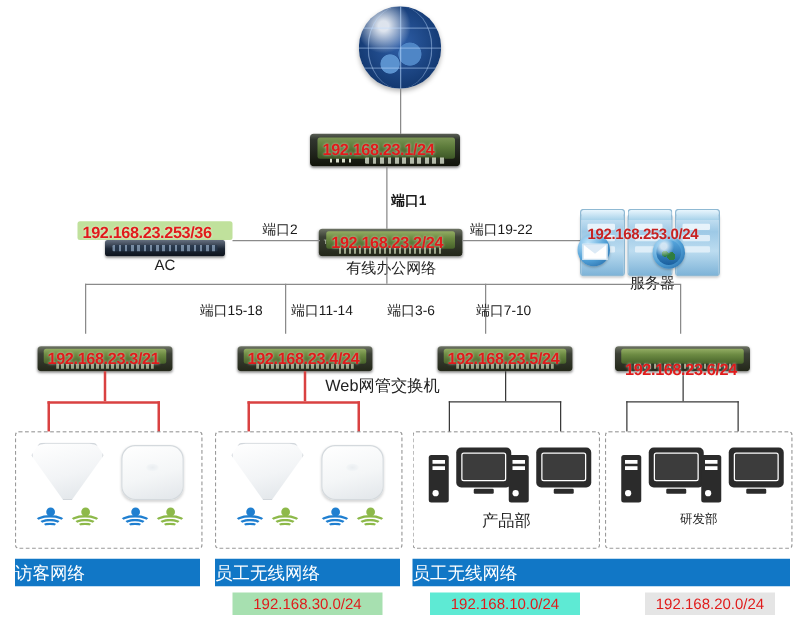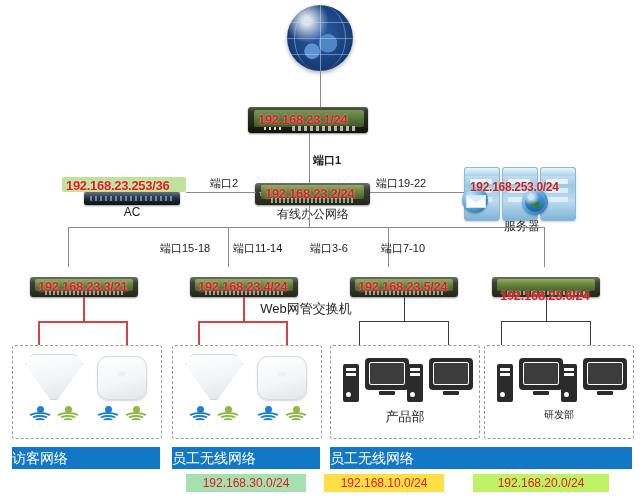--- a/index.html
+++ b/index.html
@@ -440,16 +440,16 @@
       <div class="stand"></div>
     </div>
     <div class="abs lbl-dev" style="left:0;top:62px;width:148px;font-size:10px;">研发部</div>
   </div>
 
   <div class="banner" style="left:12px;top:447px;width:148px;">访客网络</div>
   <div class="banner" style="left:172px;top:447px;width:148px;">员工无线网络</div>
   <div class="banner" style="left:330px;top:447px;width:302px;">员工无线网络</div>
 
   <div class="subnet" style="left:186px;top:474px;width:120px;background:#a7e0b0;">192.168.30.0/24</div>
-  <div class="subnet" style="left:324px;top:474px;width:120px;background:#fde047;">192.168.10.0/24</div>
-  <div class="subnet" style="left:473px;top:474px;width:136px;background:#bef264;">192.168.20.0/24</div>
+  <div class="subnet" style="left:344px;top:474px;width:120px;background:#5eead4;">192.168.10.0/24</div>
+  <div class="subnet" style="left:516px;top:474px;width:104px;background:#e5e5e5;">192.168.20.0/24</div>
 
 </div>
 
 </body></html>

